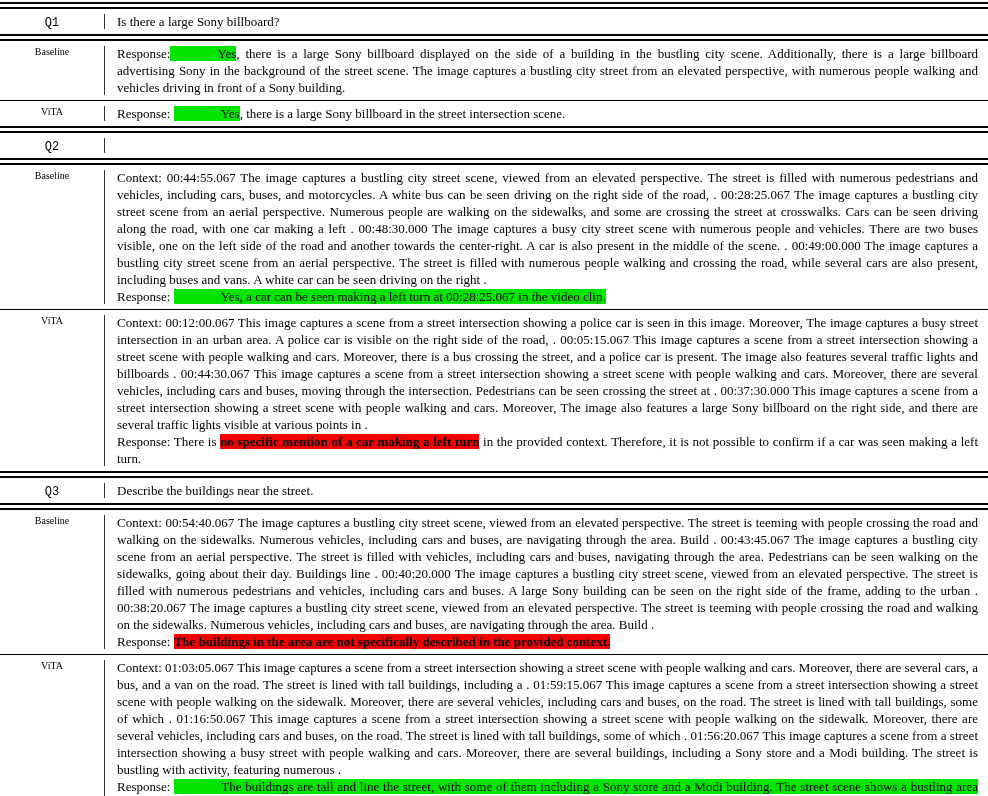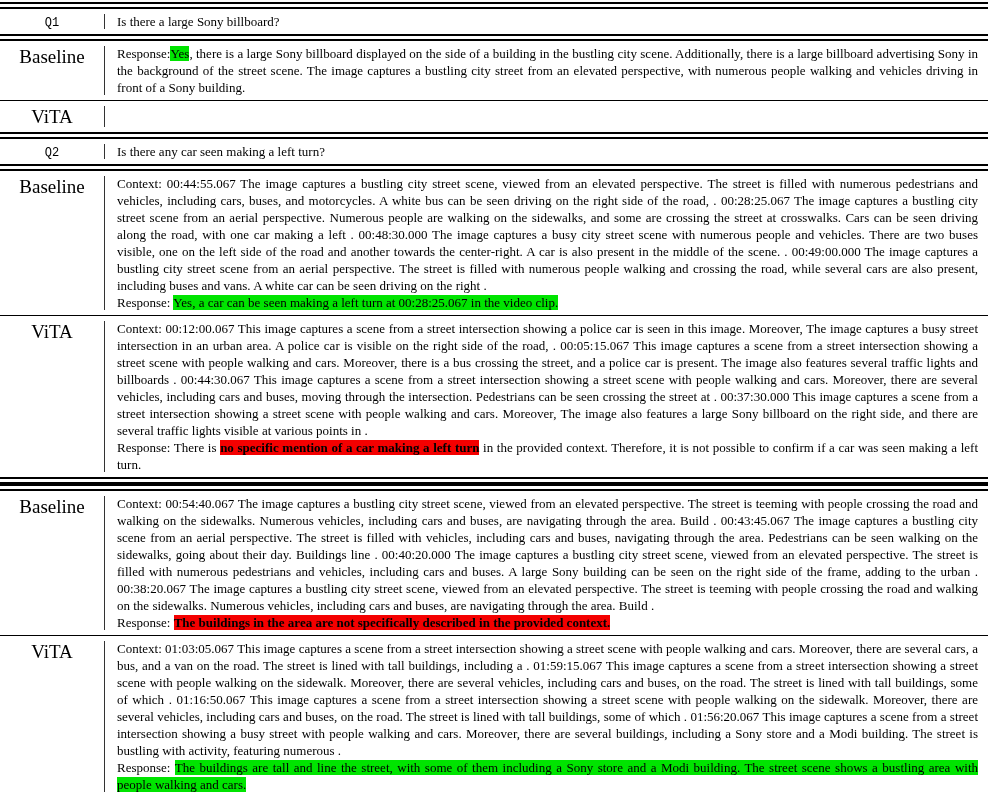--- a/index.html
+++ b/index.html
@@ -8,27 +8,27 @@
     --rule:#000;
     --bar:#333;
   }
   *{box-sizing:border-box;}
   html,body{margin:0;padding:0;background:#fff;}
   body{width:988px;font-family:"Liberation Serif",serif;color:#000;}
   .paper-table{width:988px;padding-top:2px;}
   .rule-double{height:7px;border-top:2px solid var(--rule);border-bottom:2px solid var(--rule);}
   .rule-single{height:1px;background:var(--rule);}
   .row{display:flex;align-items:stretch;padding:4px 0;}
-  .row-label{flex:0 0 104px;text-align:center;font-size:19px;padding-top:1px;}
+  .row-label{flex:0 0 104px;text-align:center;font-size:10px;padding-top:1px;}
   .row-label.mono{font-family:"Liberation Mono","DejaVu Sans Mono",monospace;font-size:12px;padding-top:3px;}
   .vbar{flex:0 0 1px;background:var(--bar);margin:1px 0;}
   .row-content{flex:1;padding:0 10px 0 12px;font-size:13px;line-height:17px;text-align:justify;}
   .question-row .row-content{text-align:left;}
   .seg-context-label,.seg-response-label{font-weight:400;}
-  .seg-correct{background:var(--correct);}
+  .seg-correct{background:var(--correct);padding-left:47px;}
   .seg-incorrect{background:var(--incorrect);font-weight:bold;}
 </style>
 </head>
 <body>
 
 <div class="paper-table">
 
   <div class="rule-double"></div>
 
   <div>
@@ -40,48 +40,53 @@
     <div class="rule-double"></div>
     <div class="row">
       <div class="row-label">Baseline</div>
       <div class="vbar"></div>
       <div class="row-content"><span class="seg-response-label">Response:</span><span class="seg-correct">Yes</span><span class="seg-response-text">, there is a large Sony billboard displayed on the side of a building in the bustling city scene. Additionally, there is a large billboard advertising Sony in the background of the street scene. The image captures a bustling city street from an elevated perspective, with numerous people walking and vehicles driving in front of a Sony building.</span></div>
     </div>
     <div class="rule-single"></div>
     <div class="row">
       <div class="row-label">ViTA</div>
       <div class="vbar"></div>
+      <div class="row-content"><span class="seg-response-label">Response: </span><span class="seg-correct">Yes</span><span class="seg-response-text">, there is a large Sony billboard in the street intersection scene.</span></div>
     </div>
   </div>
 
   <div class="rule-double"></div>
 
   <div>
     <div class="row question-row">
       <div class="row-label mono">Q2</div>
       <div class="vbar"></div>
-      <div class="row-content">Is there any car seen making a left turn?</div>
     </div>
     <div class="rule-double"></div>
     <div class="row">
       <div class="row-label">Baseline</div>
       <div class="vbar"></div>
       <div class="row-content"><span class="seg-context-label">Context: </span><span class="seg-context-text">00:44:55.067 The image captures a bustling city street scene, viewed from an elevated perspective. The street is filled with numerous pedestrians and vehicles, including cars, buses, and motorcycles. A white bus can be seen driving on the right side of the road, . 00:28:25.067 The image captures a bustling city street scene from an aerial perspective. Numerous people are walking on the sidewalks, and some are crossing the street at crosswalks. Cars can be seen driving along the road, with one car making a left . 00:48:30.000 The image captures a busy city street scene with numerous people and vehicles. There are two buses visible, one on the left side of the road and another towards the center-right. A car is also present in the middle of the scene. . 00:49:00.000 The image captures a bustling city street scene from an aerial perspective. The street is filled with numerous people walking and crossing the road, while several cars are also present, including buses and vans. A white car can be seen driving on the right .</span><br><span class="seg-response-label">Response: </span><span class="seg-correct">Yes, a car can be seen making a left turn at 00:28:25.067 in the video clip.</span></div>
     </div>
     <div class="rule-single"></div>
     <div class="row">
       <div class="row-label">ViTA</div>
       <div class="vbar"></div>
       <div class="row-content"><span class="seg-context-label">Context: </span><span class="seg-context-text">00:12:00.067 This image captures a scene from a street intersection showing a police car is seen in this image. Moreover, The image captures a busy street intersection in an urban area. A police car is visible on the right side of the road, . 00:05:15.067 This image captures a scene from a street intersection showing a street scene with people walking and cars. Moreover, there is a bus crossing the street, and a police car is present. The image also features several traffic lights and billboards . 00:44:30.067 This image captures a scene from a street intersection showing a street scene with people walking and cars. Moreover, there are several vehicles, including cars and buses, moving through the intersection. Pedestrians can be seen crossing the street at . 00:37:30.000 This image captures a scene from a street intersection showing a street scene with people walking and cars. Moreover, The image also features a large Sony billboard on the right side, and there are several traffic lights visible at various points in .</span><br><span class="seg-response-label">Response: </span><span class="seg-response-text">There is </span><span class="seg-incorrect">no specific mention of a car making a left turn</span><span class="seg-response-text"> in the provided context. Therefore, it is not possible to confirm if a car was seen making a left turn.</span></div>
     </div>
   </div>
 
   <div class="rule-double"></div>
 
   <div>
+    <div class="row question-row">
+      <div class="row-label mono">Q3</div>
+      <div class="vbar"></div>
+      <div class="row-content">Describe the buildings near the street.</div>
+    </div>
     <div class="rule-double"></div>
     <div class="row">
       <div class="row-label">Baseline</div>
       <div class="vbar"></div>
       <div class="row-content"><span class="seg-context-label">Context: </span><span class="seg-context-text">00:54:40.067 The image captures a bustling city street scene, viewed from an elevated perspective. The street is teeming with people crossing the road and walking on the sidewalks. Numerous vehicles, including cars and buses, are navigating through the area. Build . 00:43:45.067 The image captures a bustling city scene from an aerial perspective. The street is filled with vehicles, including cars and buses, navigating through the area. Pedestrians can be seen walking on the sidewalks, going about their day. Buildings line . 00:40:20.000 The image captures a bustling city street scene, viewed from an elevated perspective. The street is filled with numerous pedestrians and vehicles, including cars and buses. A large Sony building can be seen on the right side of the frame, adding to the urban . 00:38:20.067 The image captures a bustling city street scene, viewed from an elevated perspective. The street is teeming with people crossing the road and walking on the sidewalks. Numerous vehicles, including cars and buses, are navigating through the area. Build .</span><br><span class="seg-response-label">Response: </span><span class="seg-incorrect">The buildings in the area are not specifically described in the provided context.</span></div>
     </div>
     <div class="rule-single"></div>
     <div class="row">
       <div class="row-label">ViTA</div>
       <div class="vbar"></div>

